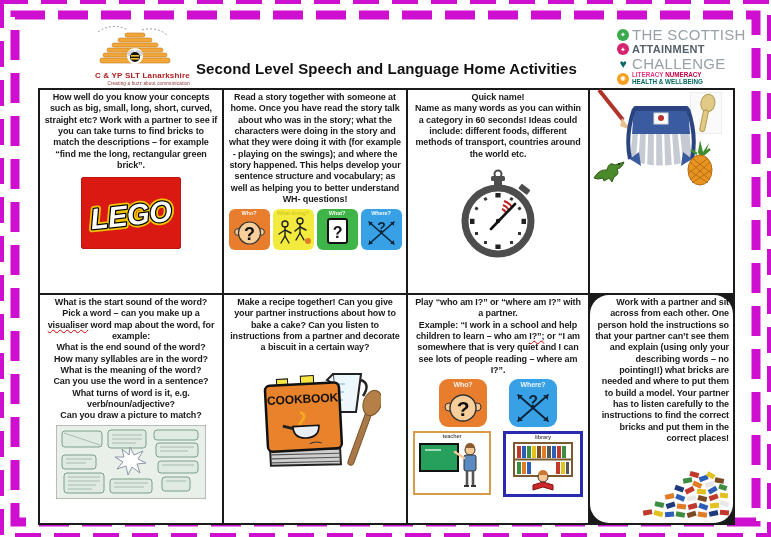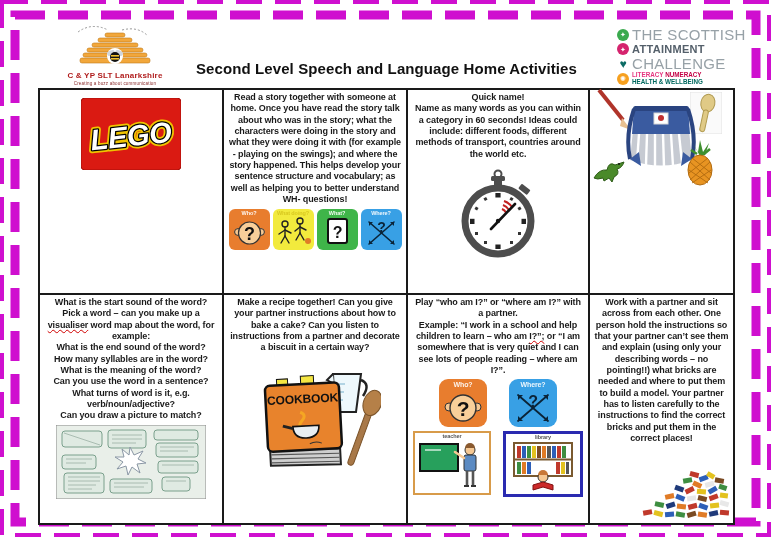--- a/index.html
+++ b/index.html
@@ -1,21 +1,21 @@
 <!DOCTYPE html>
 <html><head>
 <meta charset="utf-8">
 <style>
   html,body{margin:0;padding:0;}
   body{width:771px;height:537px;background:#fff;font-family:"Liberation Sans",sans-serif;}
   .page{position:relative;width:771px;height:537px;background:#fff;overflow:hidden;}
   .border-svg{position:absolute;left:0;top:0;}
 
   
-  .slt-logo{position:absolute;left:40px;top:26px;width:150px;text-align:center;}
+  .slt-logo{position:absolute;left:40px;top:26px;width:150px;text-align:right;}
   .slt-logo .org{font-size:8px;font-weight:bold;color:#b01c1c;letter-spacing:.2px;margin-top:1px;}
   .slt-logo .tagline{font-size:4.5px;color:#8a2a2a;letter-spacing:.2px;margin-top:1px;}
   .page-title{position:absolute;left:38px;top:60px;width:697px;text-align:center;
     font-size:15px;font-weight:bold;color:#111;
     text-decoration-thickness:1.5px;text-underline-offset:2px;letter-spacing:.1px;}
   .sac-logo{position:absolute;left:617px;top:27px;width:140px;}
   .sac-row{display:flex;align-items:center;gap:3px;line-height:1;margin-bottom:1px;}
   .sac-dot{width:12px;height:12px;border-radius:50%;flex:0 0 auto;display:flex;align-items:center;justify-content:center;color:#fff;font-size:7px;}
   .sac-heart{width:12px;height:12px;flex:0 0 auto;font-size:12px;line-height:12px;color:#0b6b64;text-align:center;}
   .sac-main{font-size:15px;color:#97a1a7;letter-spacing:.3px;}
@@ -46,21 +46,21 @@
   .wordmap-wrap{margin-top:3px;}
   .cookbook-wrap{margin-top:4px;}
   .ww-row{display:flex;gap:22px;margin-top:3px;justify-content:center;}
   .big-sym{width:48px;height:48px;border-radius:9px;position:relative;flex:0 0 auto;}
   .big-sym .lbl{position:absolute;top:2px;left:0;right:0;text-align:center;font-size:7px;font-weight:bold;color:rgba(255,255,255,.9);}
   .card-row{display:flex;gap:12px;margin-top:4px;justify-content:center;}
   .pic-card{width:74px;height:60px;background:#fff;position:relative;flex:0 0 auto;}
   .pic-card .lbl{font-size:5.5px;font-weight:bold;color:#555;text-align:center;line-height:1;margin-top:1px;}
   .teacher-card{border:2px solid #d89b4a;}
   .library-card{border:3px solid #2a2ab0;}
-  .cell-build{text-align:center;align-items:flex-start;position:relative;}
+  .cell-build{text-align:right;align-items:flex-start;position:relative;border-radius:19px;}
   .lego-pile{position:absolute;right:2px;bottom:2px;}
 </style>
 </head>
 <body>
 
 <div class="page">
 
   <svg class="border-svg" width="771" height="537">
     <rect x="2" y="2" width="767" height="533" fill="none" stroke="#cf0fcf" stroke-width="4" stroke-dasharray="26 13"></rect>
     <rect x="15" y="15" width="741" height="507" fill="none" stroke="#cf0fcf" stroke-width="9" stroke-dasharray="30 13"></rect>
@@ -107,20 +107,21 @@
       <span class="sac-sub">
         <span class="l1"><span class="lit">LITERACY</span> <span class="num">NUMERACY</span></span>
         <span class="l2">HEALTH &amp; WELLBEING</span>
       </span>
     </div>
   </div>
 
   <div class="grid">
 
     <div class="cell">
+      <p>How well do you know your concepts such as big, small, long, short, curved, straight etc? Work with a partner to see if you can take turns to find bricks to match the descriptions – for example “find me the long, rectangular green brick”.</p>
       <div class="lego-box">
         <svg width="100" height="72" viewBox="0 0 100 72">
           <rect x="0" y="0" width="100" height="72" rx="4" fill="#da1a12" stroke="#a80f0a" stroke-width="1"></rect>
           <g transform="rotate(-6 50 38)" font-family="Liberation Sans, sans-serif" font-weight="bold" font-style="italic" font-size="29" text-anchor="middle">
             <text x="50" y="48" fill="none" stroke="#f0c400" stroke-width="6" stroke-linejoin="round">LEGO</text>
             <text x="50" y="48" fill="none" stroke="#000" stroke-width="2.5" stroke-linejoin="round">LEGO</text>
             <text x="50" y="48" fill="#fff">LEGO</text>
           </g>
         </svg>
       </div>

